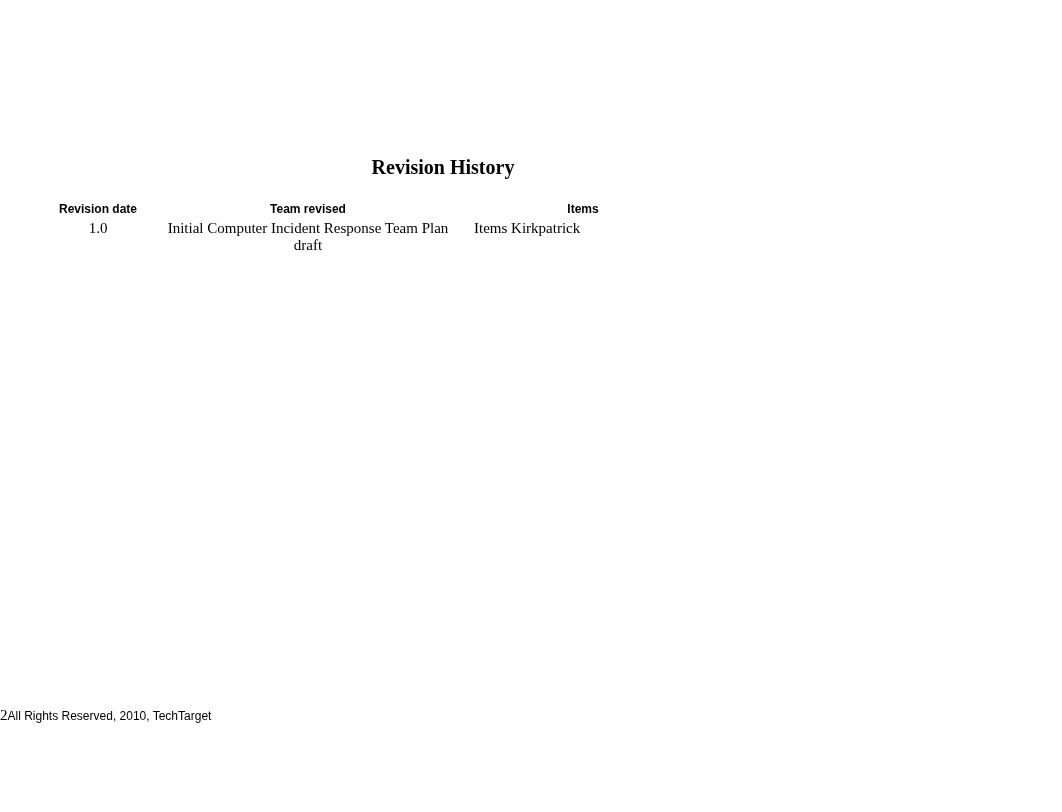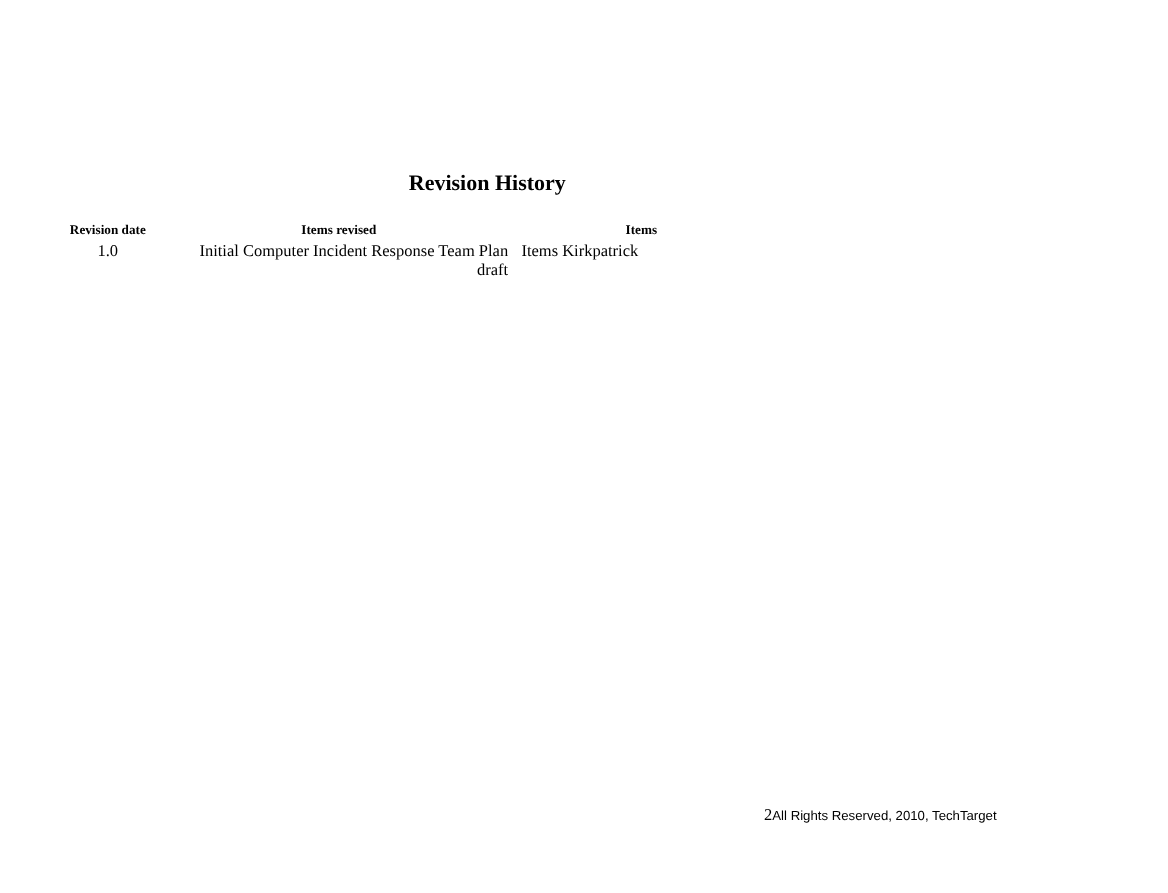--- a/index.html
+++ b/index.html
@@ -24,21 +24,21 @@
       font-weight: bold;
       color: #000;
     }
     .revision-table {
       position: absolute;
       top: 200px;
       left: 48px;
       border-collapse: collapse;
     }
     .revision-table th {
-      font-family: Liberation Serif, serif;
+      font-family: Liberation Sans, sans-serif;
       font-size: 12px;
       font-weight: bold;
       color: #000;
       text-align: center;
       padding: 2px 6px;
       vertical-align: top;
     }
     .revision-table td {
       font-family: "Times New Roman", Times, serif;
       font-size: 15px;
@@ -55,31 +55,31 @@
       text-align: left;
     }
     .col-author {
       width: 230px;
       text-align: left;
     }
     td.col-revision {
       text-align: center;
     }
     td.col-items {
-      text-align: right;
+      text-align: center;
     }
     td.col-author {
       text-align: left;
     }
     .footer {
       position: absolute;
-      top: 732px;
+      top: 706px;
       left: 0;
       width: 906px;
-      text-align: right;
+      text-align: left;
     }
     .page-number {
       font-family: "Times New Roman", Times, serif;
       font-size: 15px;
       color: #000;
     }
     .copyright {
       font-family: Arial, Helvetica, sans-serif;
       font-size: 12px;
       color: #000;
@@ -87,21 +87,21 @@
   </style>
 </head>
 <body>
 
 <h1 class="page-title">Revision History</h1>
 
 <table class="revision-table">
   <thead>
     <tr>
       <th class="col-revision">Revision date</th>
-      <th class="col-items">Items revised</th>
+      <th class="col-items">Team revised</th>
       <th class="col-author">Items</th>
     </tr>
   </thead>
   <tbody>
     <tr>
       <td class="col-revision">1.0</td>
       <td class="col-items">Initial Computer Incident Response Team Plan draft</td>
       <td class="col-author">Items Kirkpatrick</td>
     </tr>
   </tbody>

